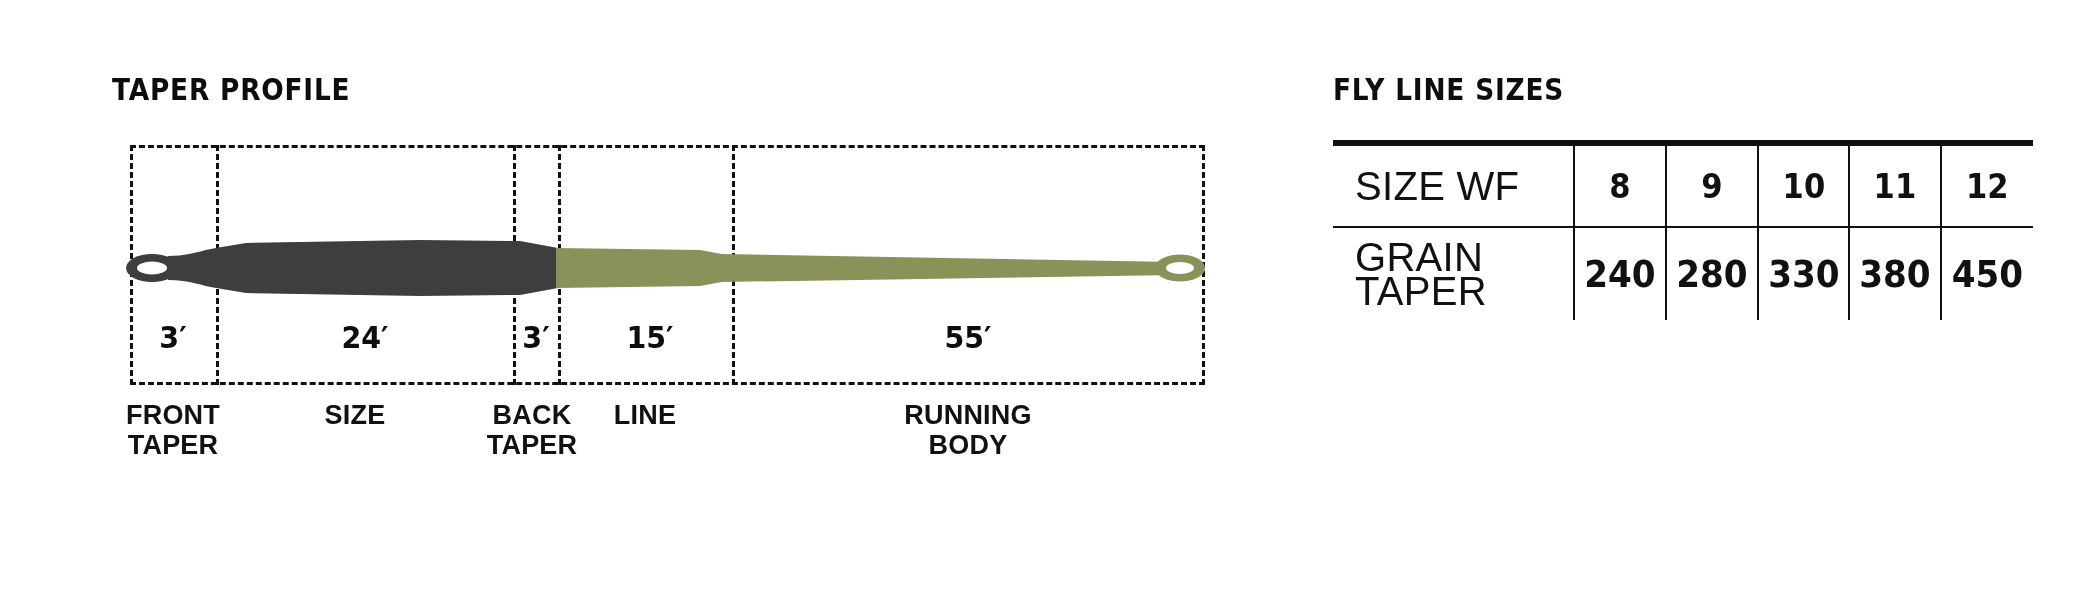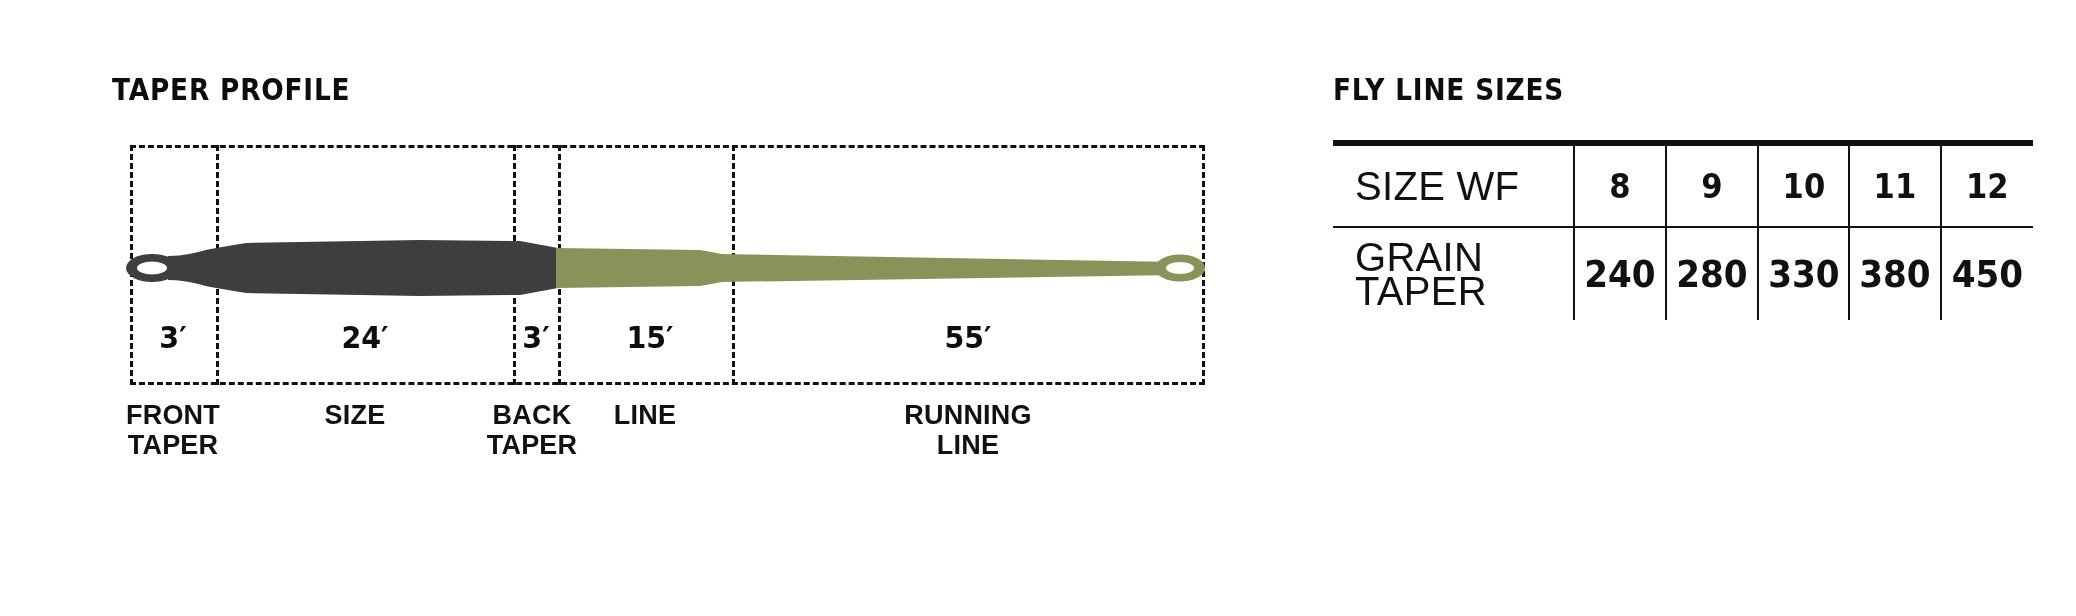--- a/index.html
+++ b/index.html
@@ -204,21 +204,21 @@
   <div class="measure" style="left:650px">15′</div>
   <div class="measure" style="left:968px">55′</div>
 
   <div class="partname" style="left:173px">FRONT
 TAPER</div>
   <div class="partname" style="left:355px">SIZE</div>
   <div class="partname" style="left:532px">BACK
 TAPER</div>
   <div class="partname" style="left:645px">LINE</div>
   <div class="partname" style="left:968px">RUNNING
-LINE</div>
+BODY</div>
 </div>
 
 <div>
   <div id="sizes-title" class="section-title">FLY LINE SIZES</div>
 
   <div id="sizes-panel">
     <table id="sizes-table">
       <tbody>
         <tr class="row-head">
           <td class="rowlabel">SIZE WF</td>

